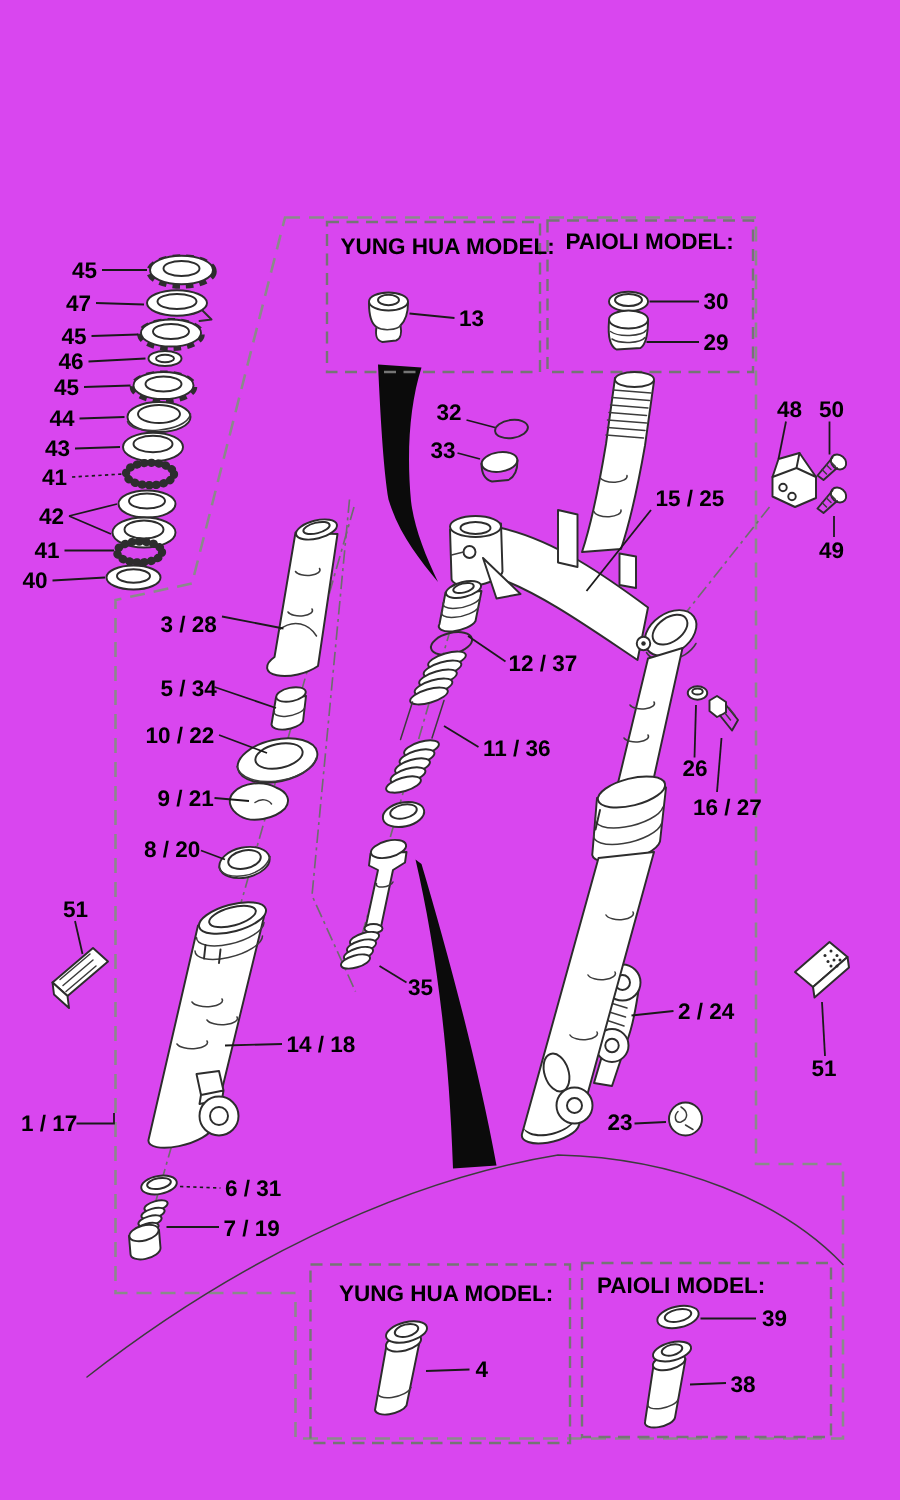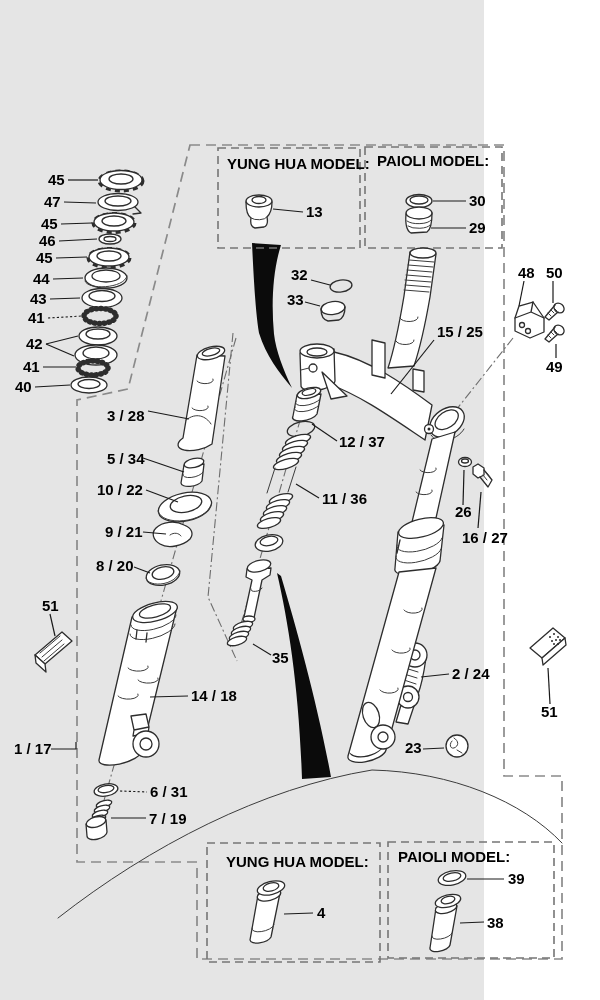--- a/index.html
+++ b/index.html
@@ -1,16 +1,16 @@
 <!DOCTYPE html>
 <html><head>
 <meta charset="utf-8">
 <style>
   html,body{margin:0;padding:0;background:#fff;}
-  .stage{width:484px;height:1000px;position:relative;background:#e5e5e5;}
+  .stage{width:600px;height:1000px;position:relative;background:#d946ef;}
   svg{display:block;}
   .ln{fill:none;stroke:#2d2d2d;stroke-width:1.3;stroke-linecap:round;stroke-linejoin:round;}
   .lnw{fill:#ffffff;stroke:#2d2d2d;stroke-width:1.3;stroke-linecap:round;stroke-linejoin:round;}
   .thin{fill:none;stroke:#3c3c3c;stroke-width:1;stroke-linecap:round;}
   .dash1{fill:none;stroke:#8a8a8a;stroke-width:1.7;stroke-dasharray:10 6;}
   .dash2{fill:none;stroke:#757575;stroke-width:1.6;stroke-dasharray:8 5;}
   .dashdot{fill:none;stroke:#6e6e6e;stroke-width:1.1;stroke-dasharray:9 3 2 3;}
   .lead{fill:none;stroke:#1a1a1a;stroke-width:1.2;}
   .leaddot{fill:none;stroke:#1a1a1a;stroke-width:1.1;stroke-dasharray:2.2 2.2;}
   .blk{fill:#0b0b0b;stroke:none;}

